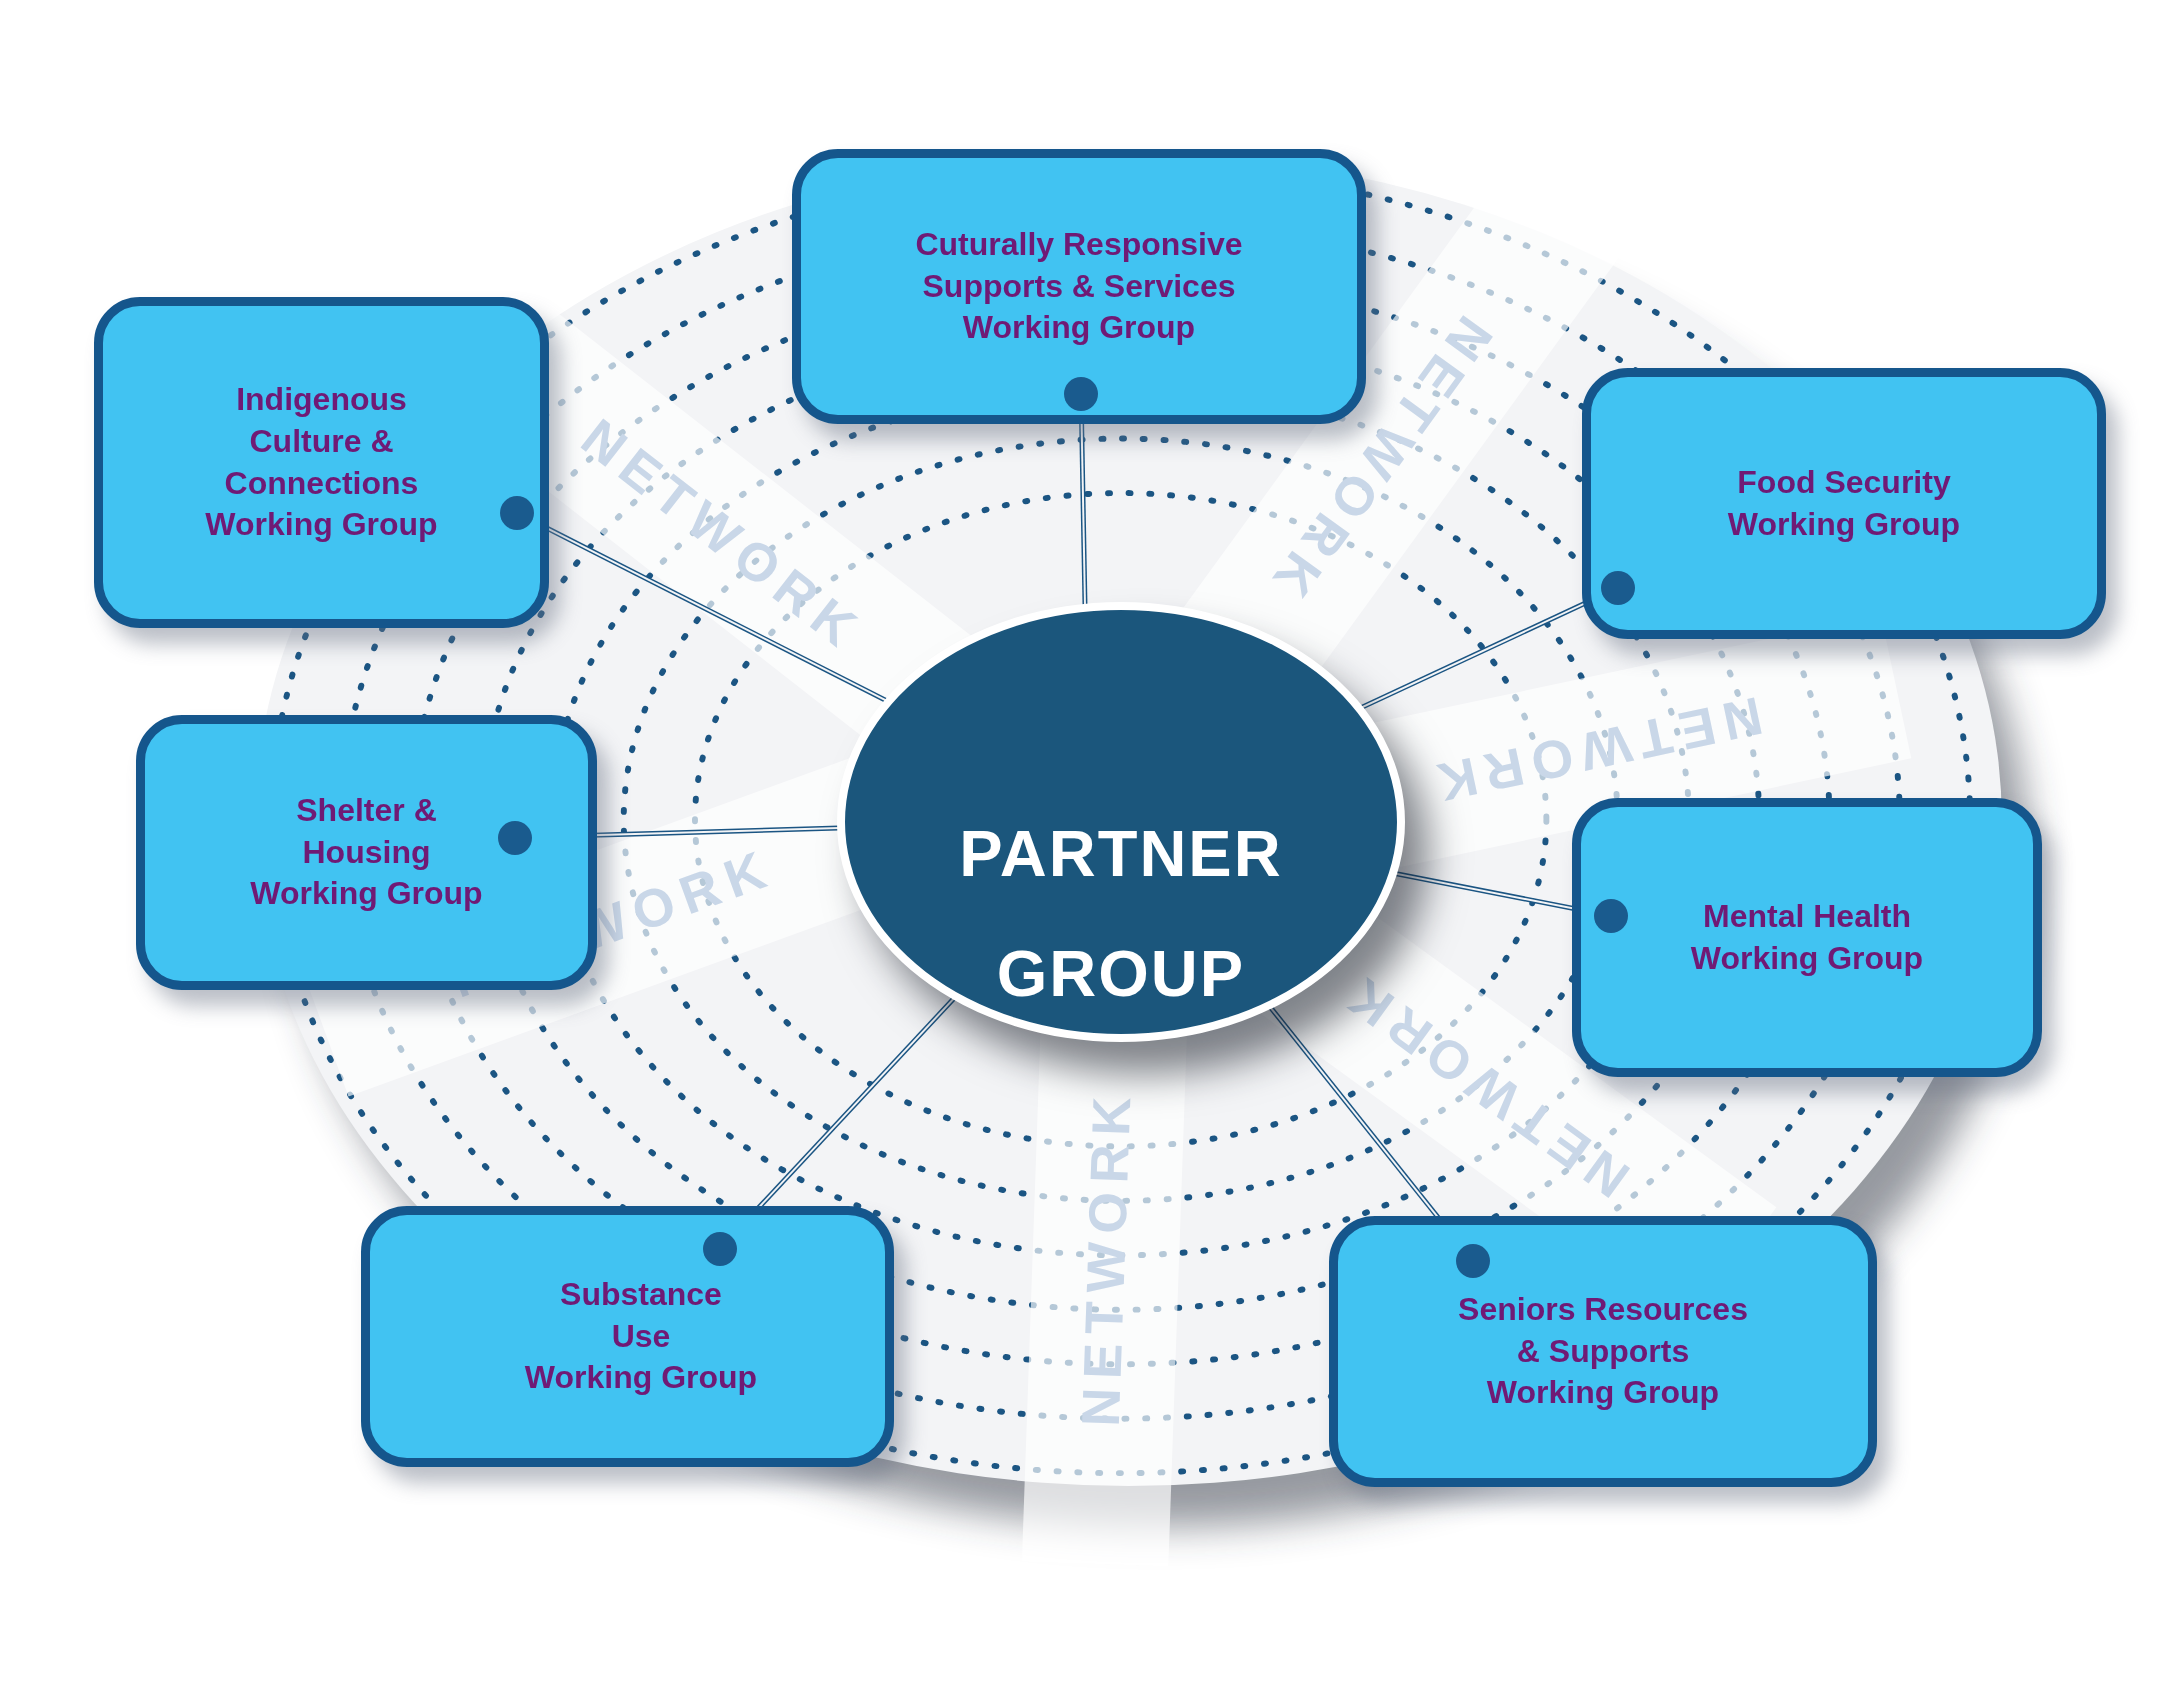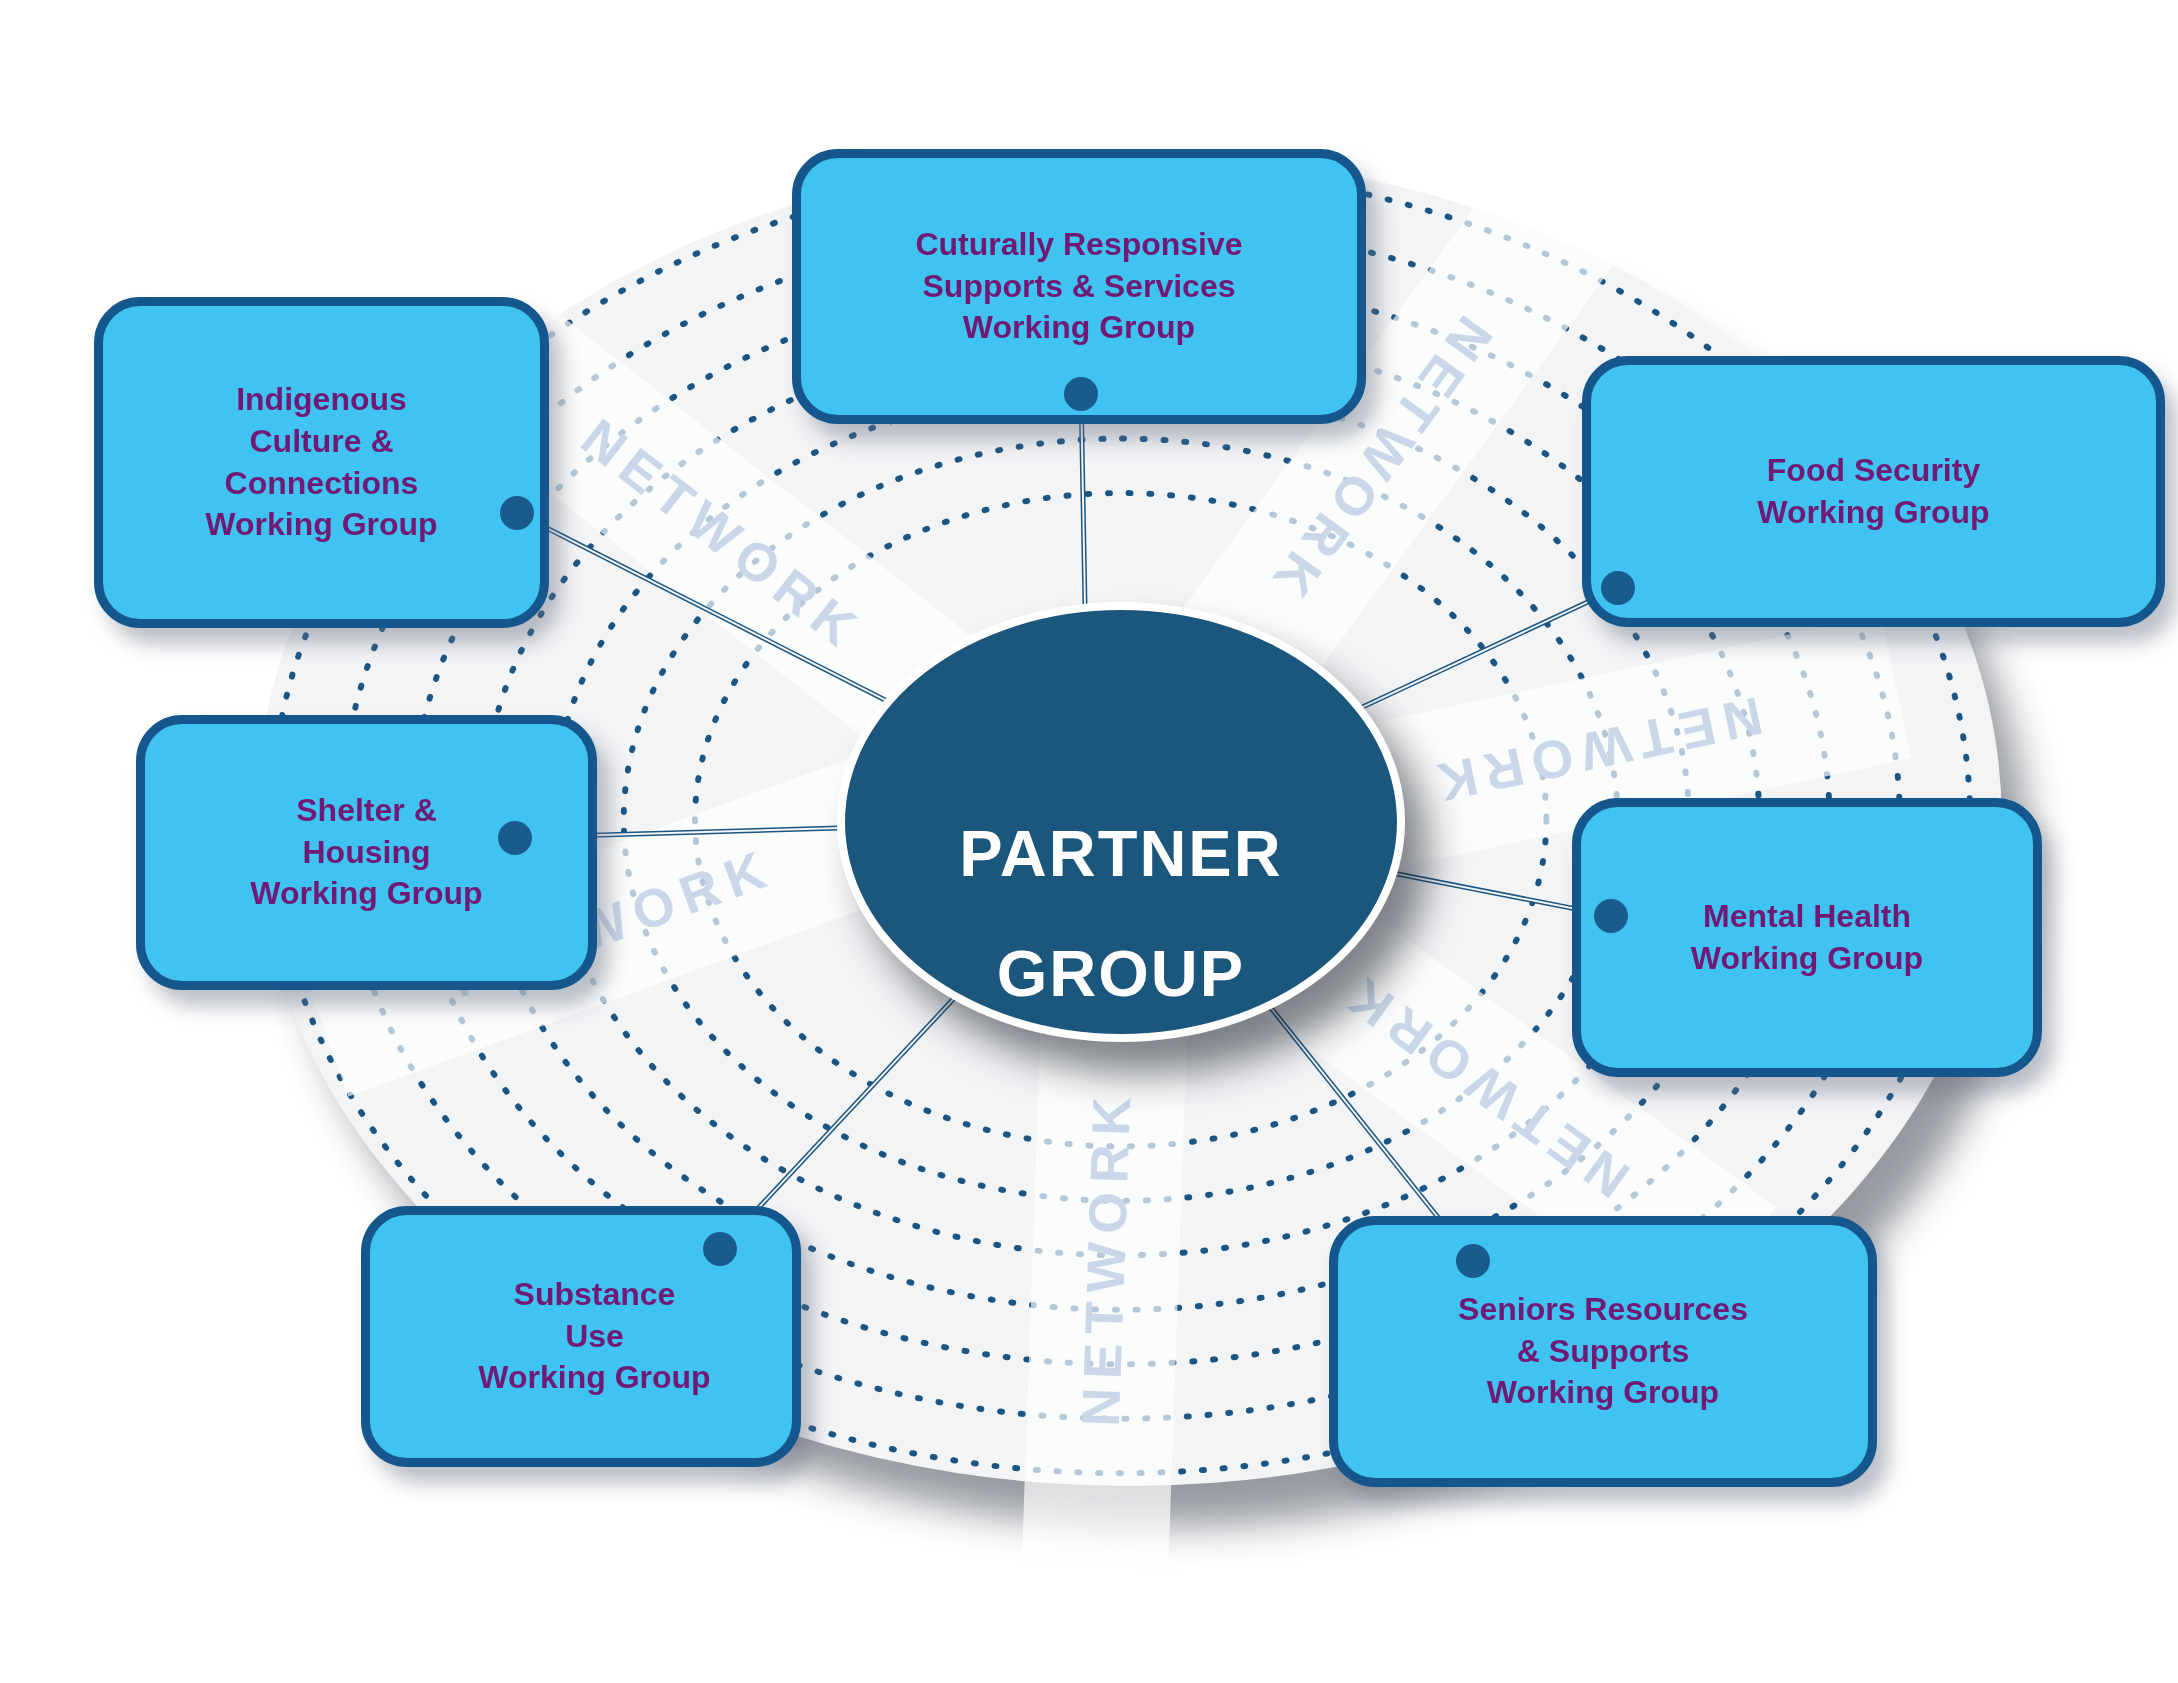--- a/index.html
+++ b/index.html
@@ -35,24 +35,24 @@
     color:#701a75;font-weight:700;font-size:32px;line-height:1.3;
     text-align:center;white-space:pre-line;
   }
   .dot{
     position:absolute;z-index:40;width:34px;height:34px;border-radius:50%;
     background:#1a5b8e;transform:translate(-50%,-50%);
   }
   
   .node.culturally{left:792px;top:149px;width:574px;height:275px;}
   .node.indigenous{left:94px;top:297px;width:455px;height:331px;}
-  .node.food{left:1582px;top:356px;width:583px;height:271px;}
+  .node.food{left:1582px;top:368px;width:524px;height:271px;}
   .node.shelter{left:114px;top:715px;width:461px;height:275px;margin-left:22px;}
   .node.mental{left:1572px;top:798px;width:470px;height:279px;}
-  .node.substance{left:361px;top:1206px;width:440px;height:261px;padding-left:45px;}
+  .node.substance{left:361px;top:1206px;width:533px;height:261px;padding-left:45px;}
   .node.seniors{left:1329px;top:1216px;width:548px;height:271px;}
 </style>
 </head>
 <body>
 
 <div class="stage">
 
   <svg width="2178" height="1683" viewBox="0 0 2200 1700">
     <defs>
       <filter id="softblur" x="-20%" y="-20%" width="140%" height="140%">

